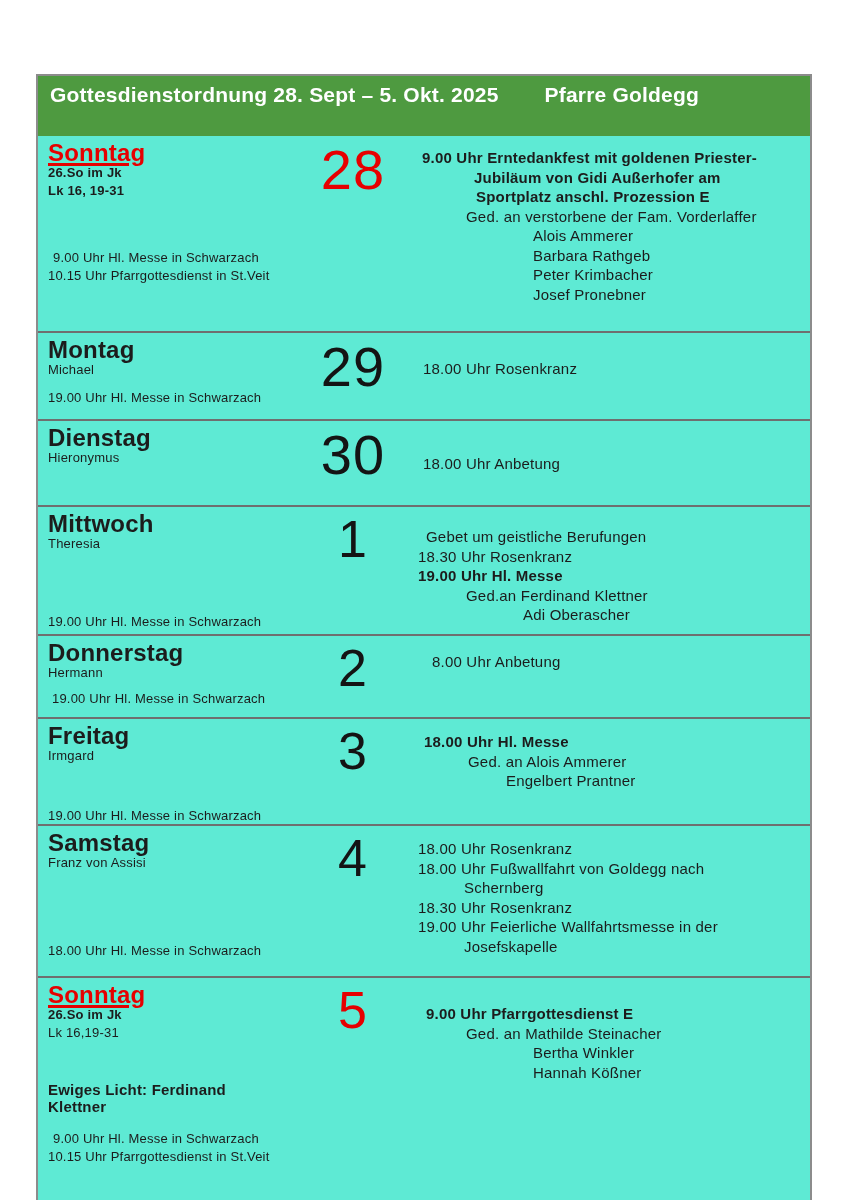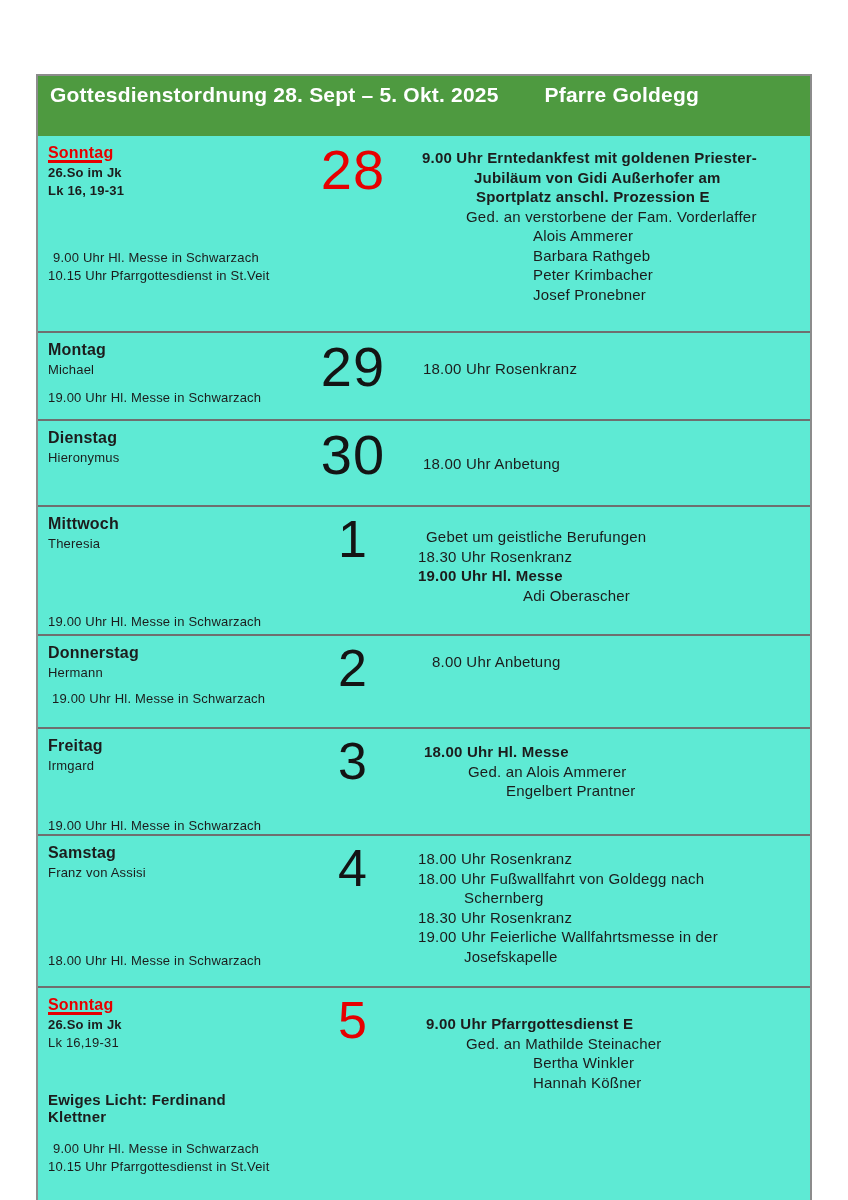--- a/index.html
+++ b/index.html
@@ -15,26 +15,26 @@
     display:flex; align-items:flex-start; padding:7px 0 0 12px;
     font-weight:bold; font-size:21px; letter-spacing:0.2px;
   }
   #header-bar .parish { margin-left:46px; }
   
   .row { display:flex; border-top:2px solid #6f6f6f; position:relative; overflow:hidden; }
   #days .row:nth-of-type(1){ height:195px; border-top:none; }
   #days .row:nth-of-type(2){ height:88px; }
   #days .row:nth-of-type(3){ height:86px; }
   #days .row:nth-of-type(4){ height:129px; }
-  #days .row:nth-of-type(5){ height:93px; }
+  #days .row:nth-of-type(5){ height:83px; }
   #days .row:nth-of-type(6){ height:107px; }
   #days .row:nth-of-type(7){ height:152px; }
   #days .row:nth-of-type(8){ height:235px; }
   .col-left { width:250px; padding:6px 0 0 10px; position:relative; }
-  .day-name { font-size:16px; font-weight:bold; letter-spacing:0.2px; line-height:22px; }
+  .day-name { font-size:24px; font-weight:bold; letter-spacing:0.2px; line-height:22px; }
   .sunday .day-name { color:#e60000; text-decoration:underline; text-decoration-thickness:2.5px; }
   .sub-line { font-size:13px; line-height:18px; letter-spacing:0.2px; }
   .note { position:absolute; left:10px; right:4px; font-size:15px; font-weight:bold; letter-spacing:0.2px; }
   .note:empty { display:none; }
   #days .row:nth-of-type(8) .note { top:103px; }
   .left-bottom { position:absolute; left:10px; right:2px; }
   #days .row:nth-of-type(1) .left-bottom { top:113px; }
   #days .row:nth-of-type(2) .left-bottom { top:56px; }
   #days .row:nth-of-type(3) .left-bottom { top:57px; }
   #days .row:nth-of-type(4) .left-bottom { top:106px; }
@@ -150,20 +150,21 @@
           </div>
     </div>
     <div class="col-date">
       <span class="date-num single">1</span>
     </div>
     <div class="col-events">
 
     <div class="event-line" style="padding-left: 8px;">Gebet um geistliche Berufungen</div>
           <div class="event-line">18.30 Uhr Rosenkranz</div>
           <div class="event-line bold">19.00 Uhr Hl. Messe</div>
+          <div class="event-line" style="padding-left: 48px;">Ged.an Ferdinand Klettner</div>
           <div class="event-line" style="padding-left: 105px;">Adi Oberascher</div>
         </div>
   </section>
       <section class="row weekday">
     <div class="col-left">
       <div class="day-name">Donnerstag</div>
       <div class="subs">
 
       <div class="sub-line">Hermann</div>
           </div>

